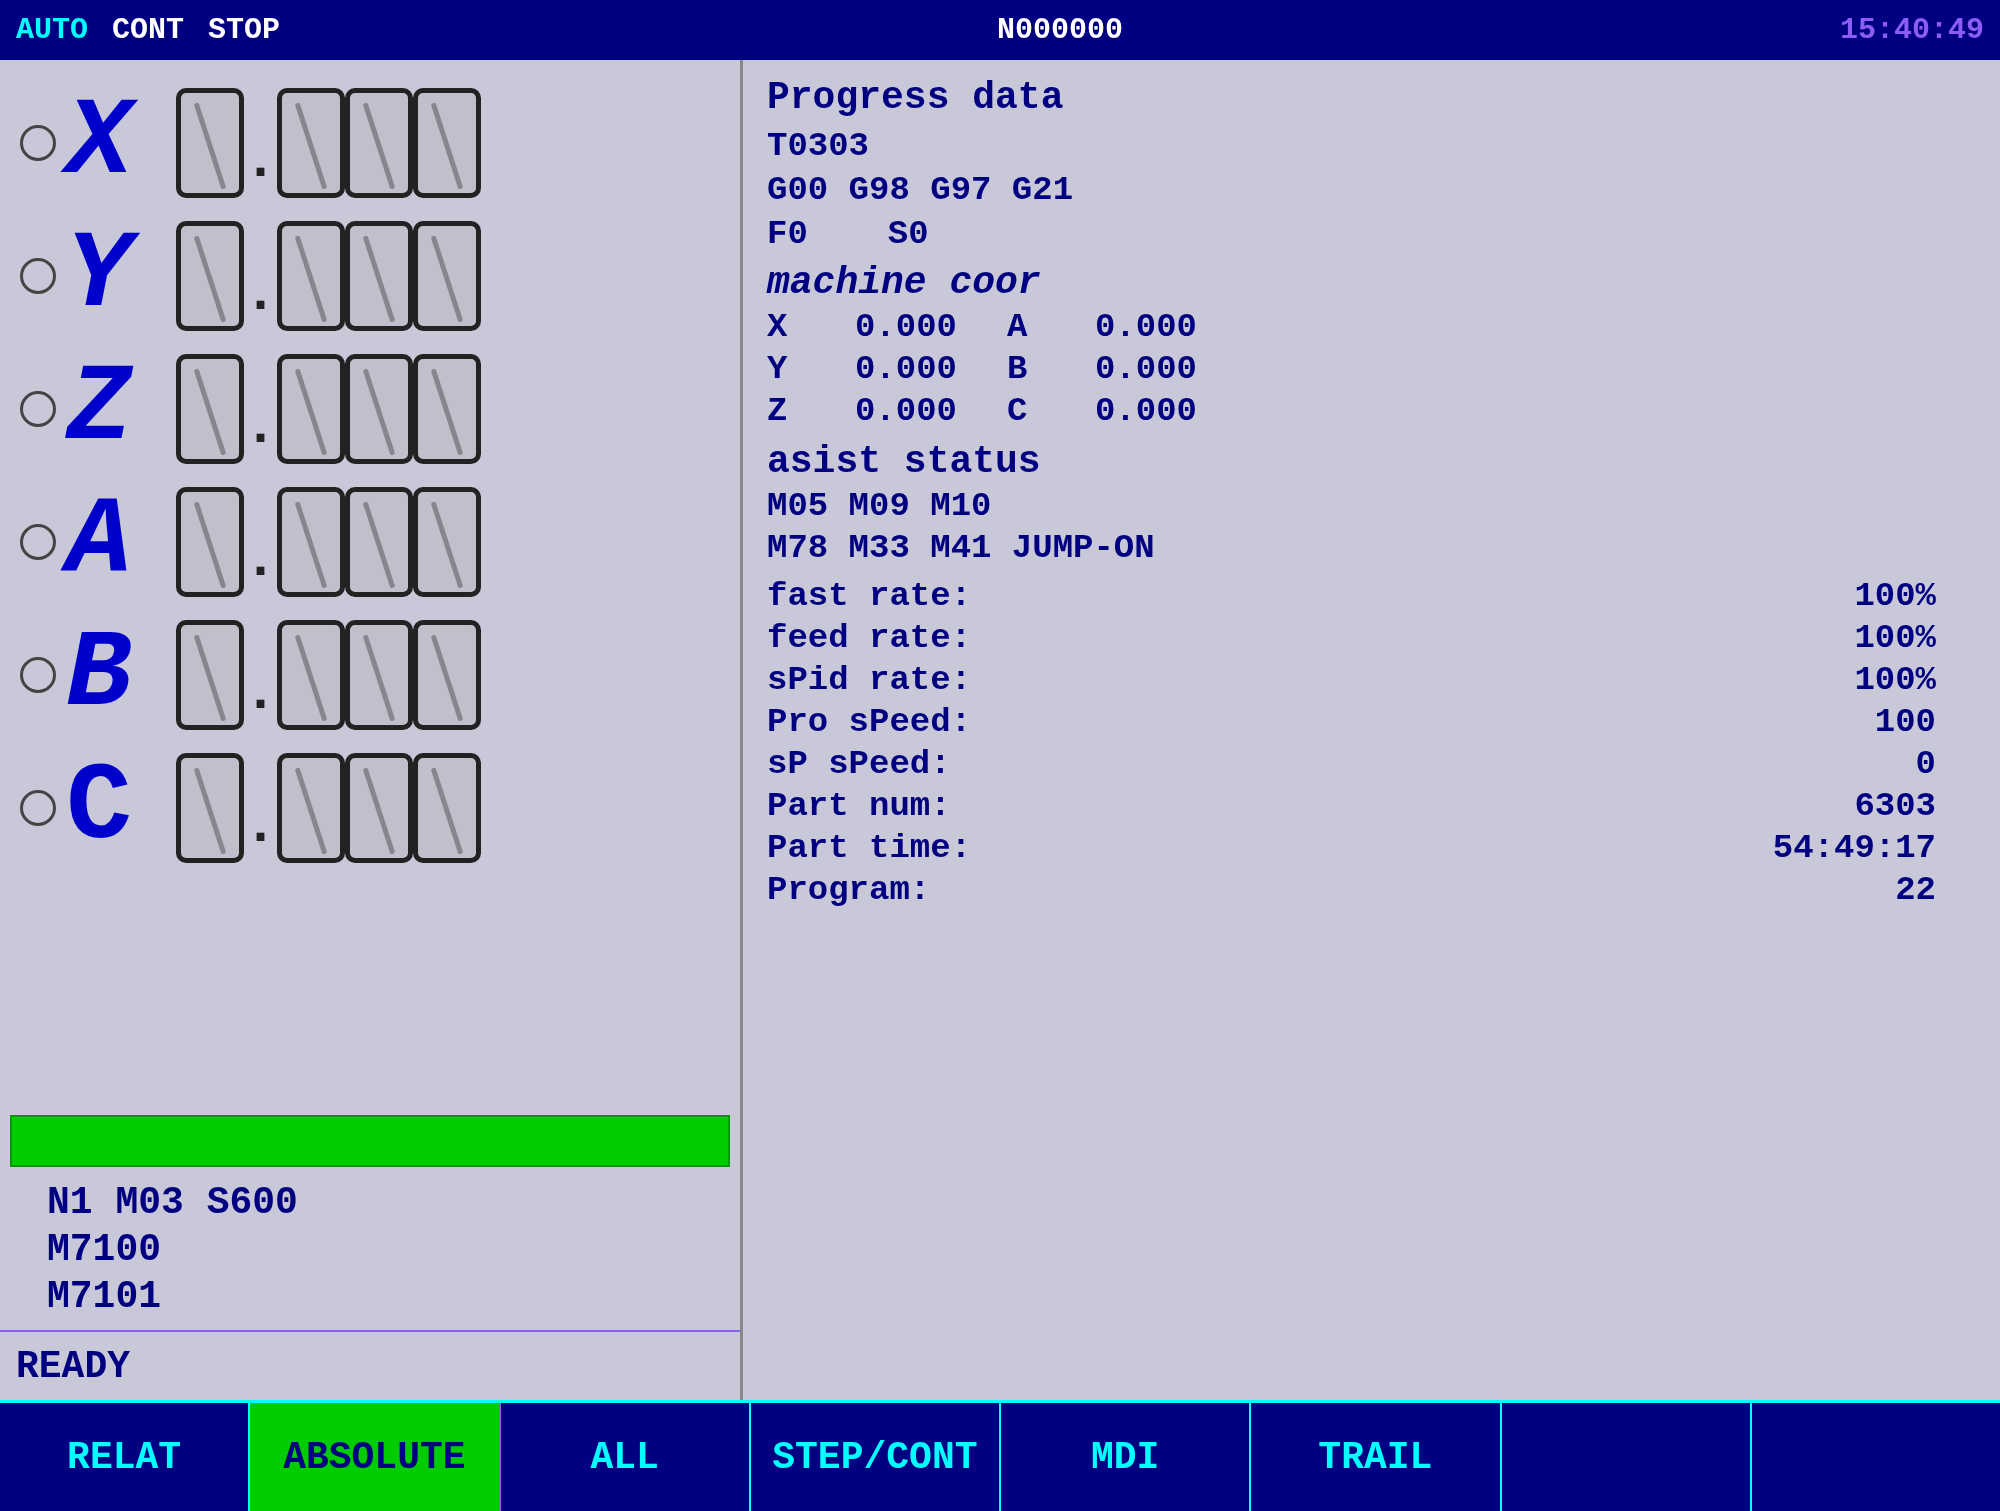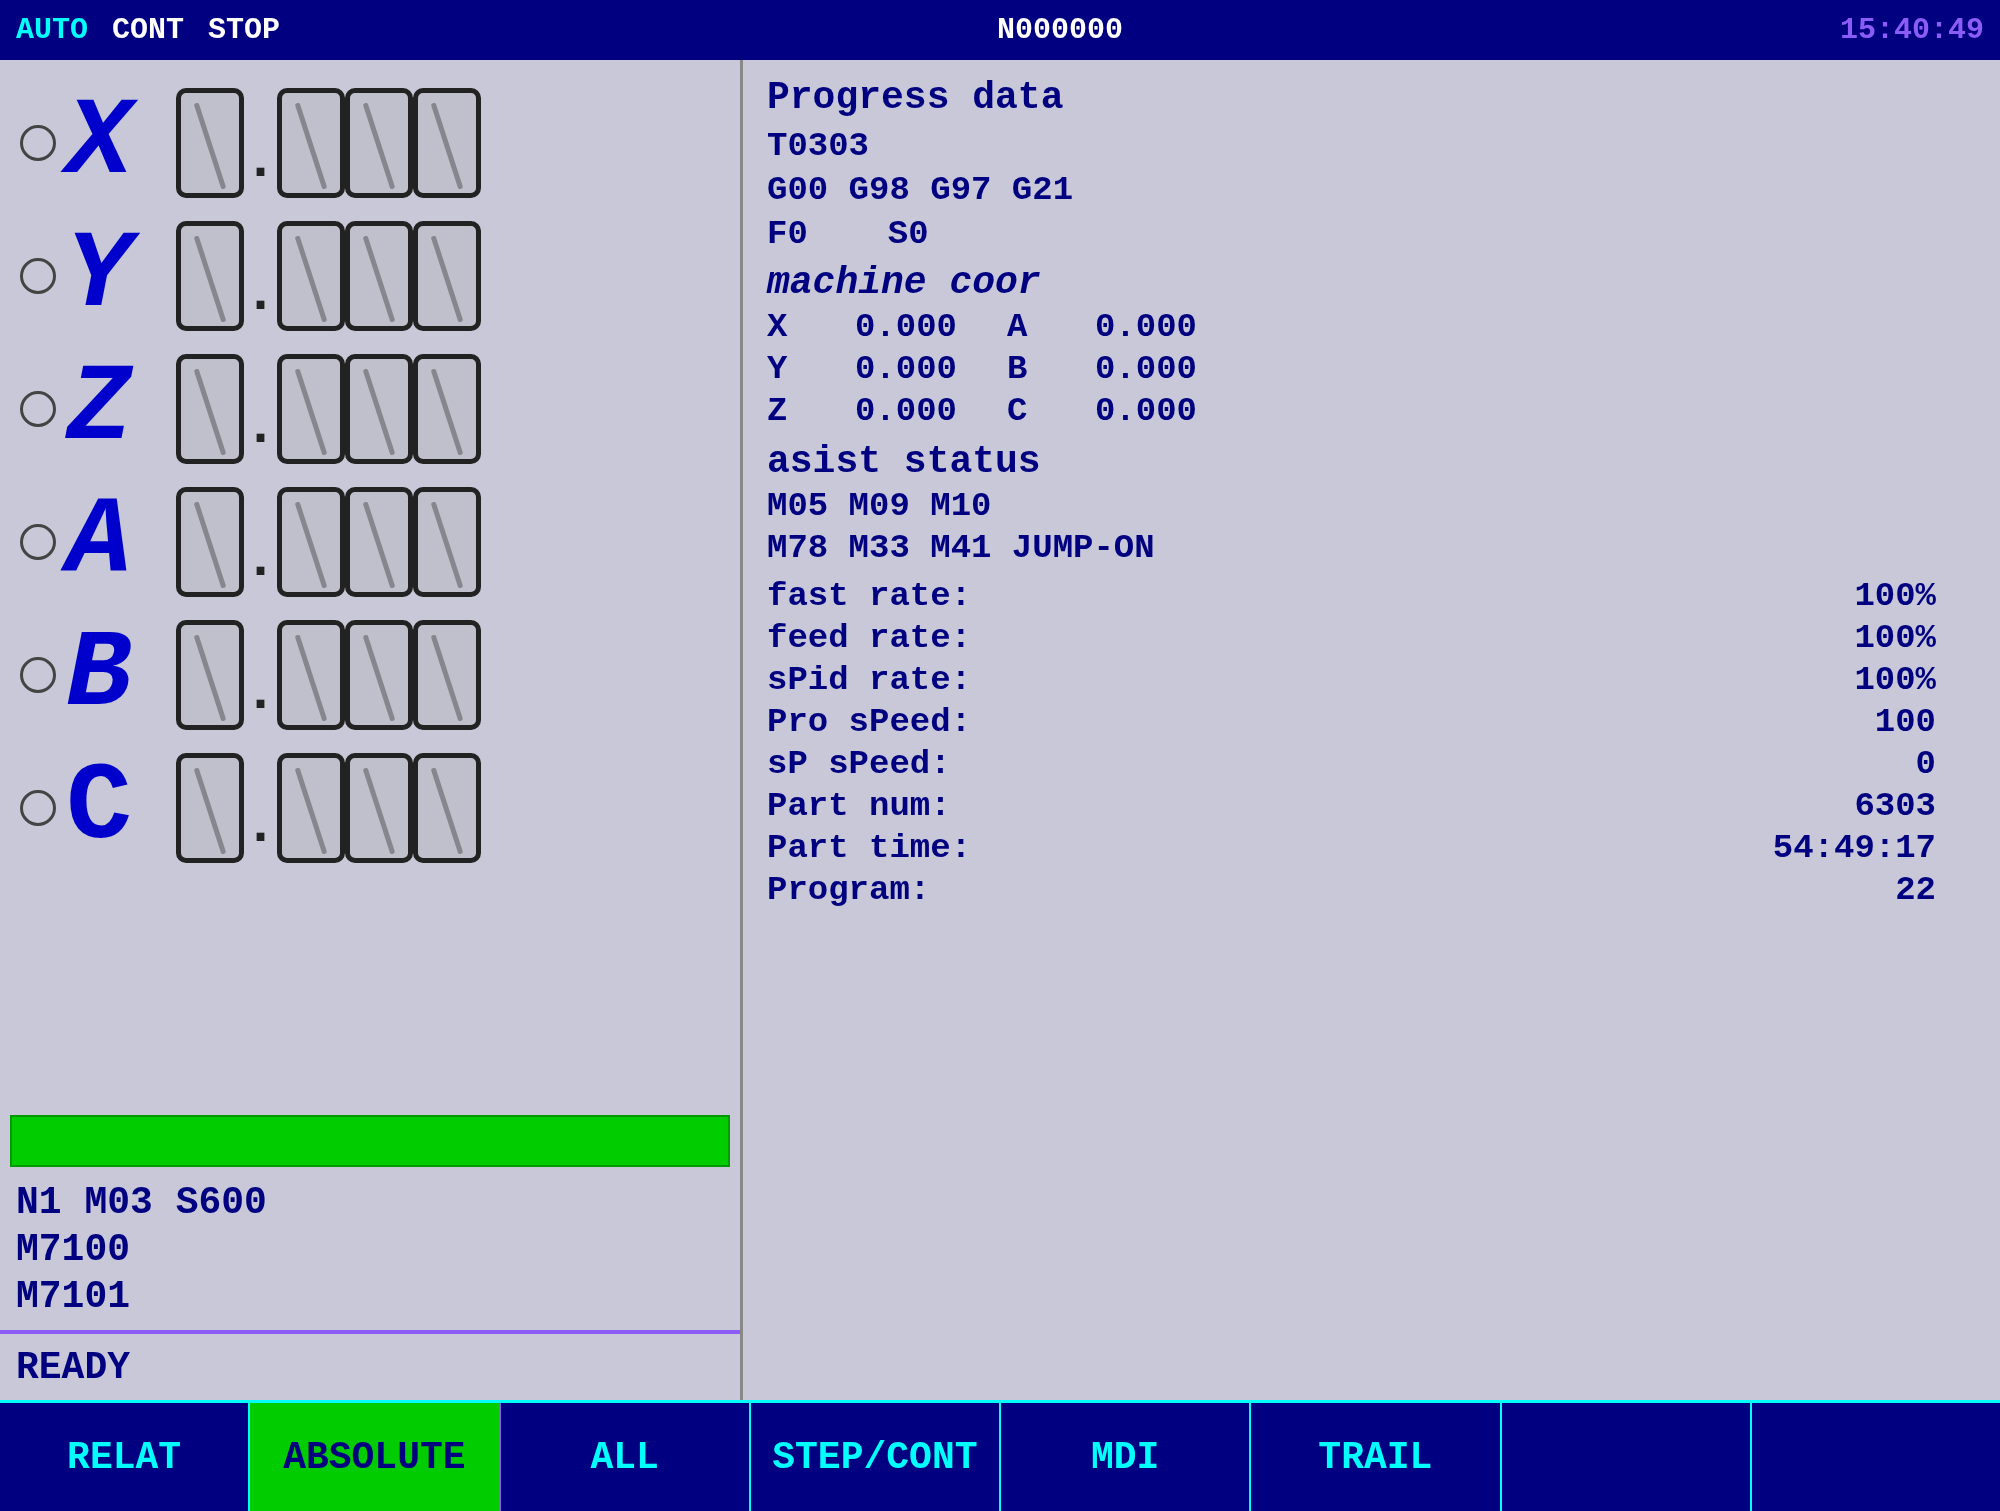--- a/index.html
+++ b/index.html
@@ -95,30 +95,31 @@
     
     #code-lines {
       padding: 8px 16px;
       color: #000080;
       font-size: 38px;
       font-weight: bold;
     }
 
     #code-lines div {
       margin-bottom: 4px;
+      margin-left: 31px;
     }
 
     
     #status-bar {
       background: #c8c8d8;
       color: #000080;
       font-size: 38px;
       font-weight: bold;
       padding: 8px 16px;
-      border-top: 4px solid #8b5cf6;
+      border-top: 2px solid #8b5cf6;
       height: 70px;
       display: flex;
       align-items: center;
     }
 
     
     #right-panel {
       flex: 1;
       background: #c8c8d8;
       border-left: 3px solid #888;

